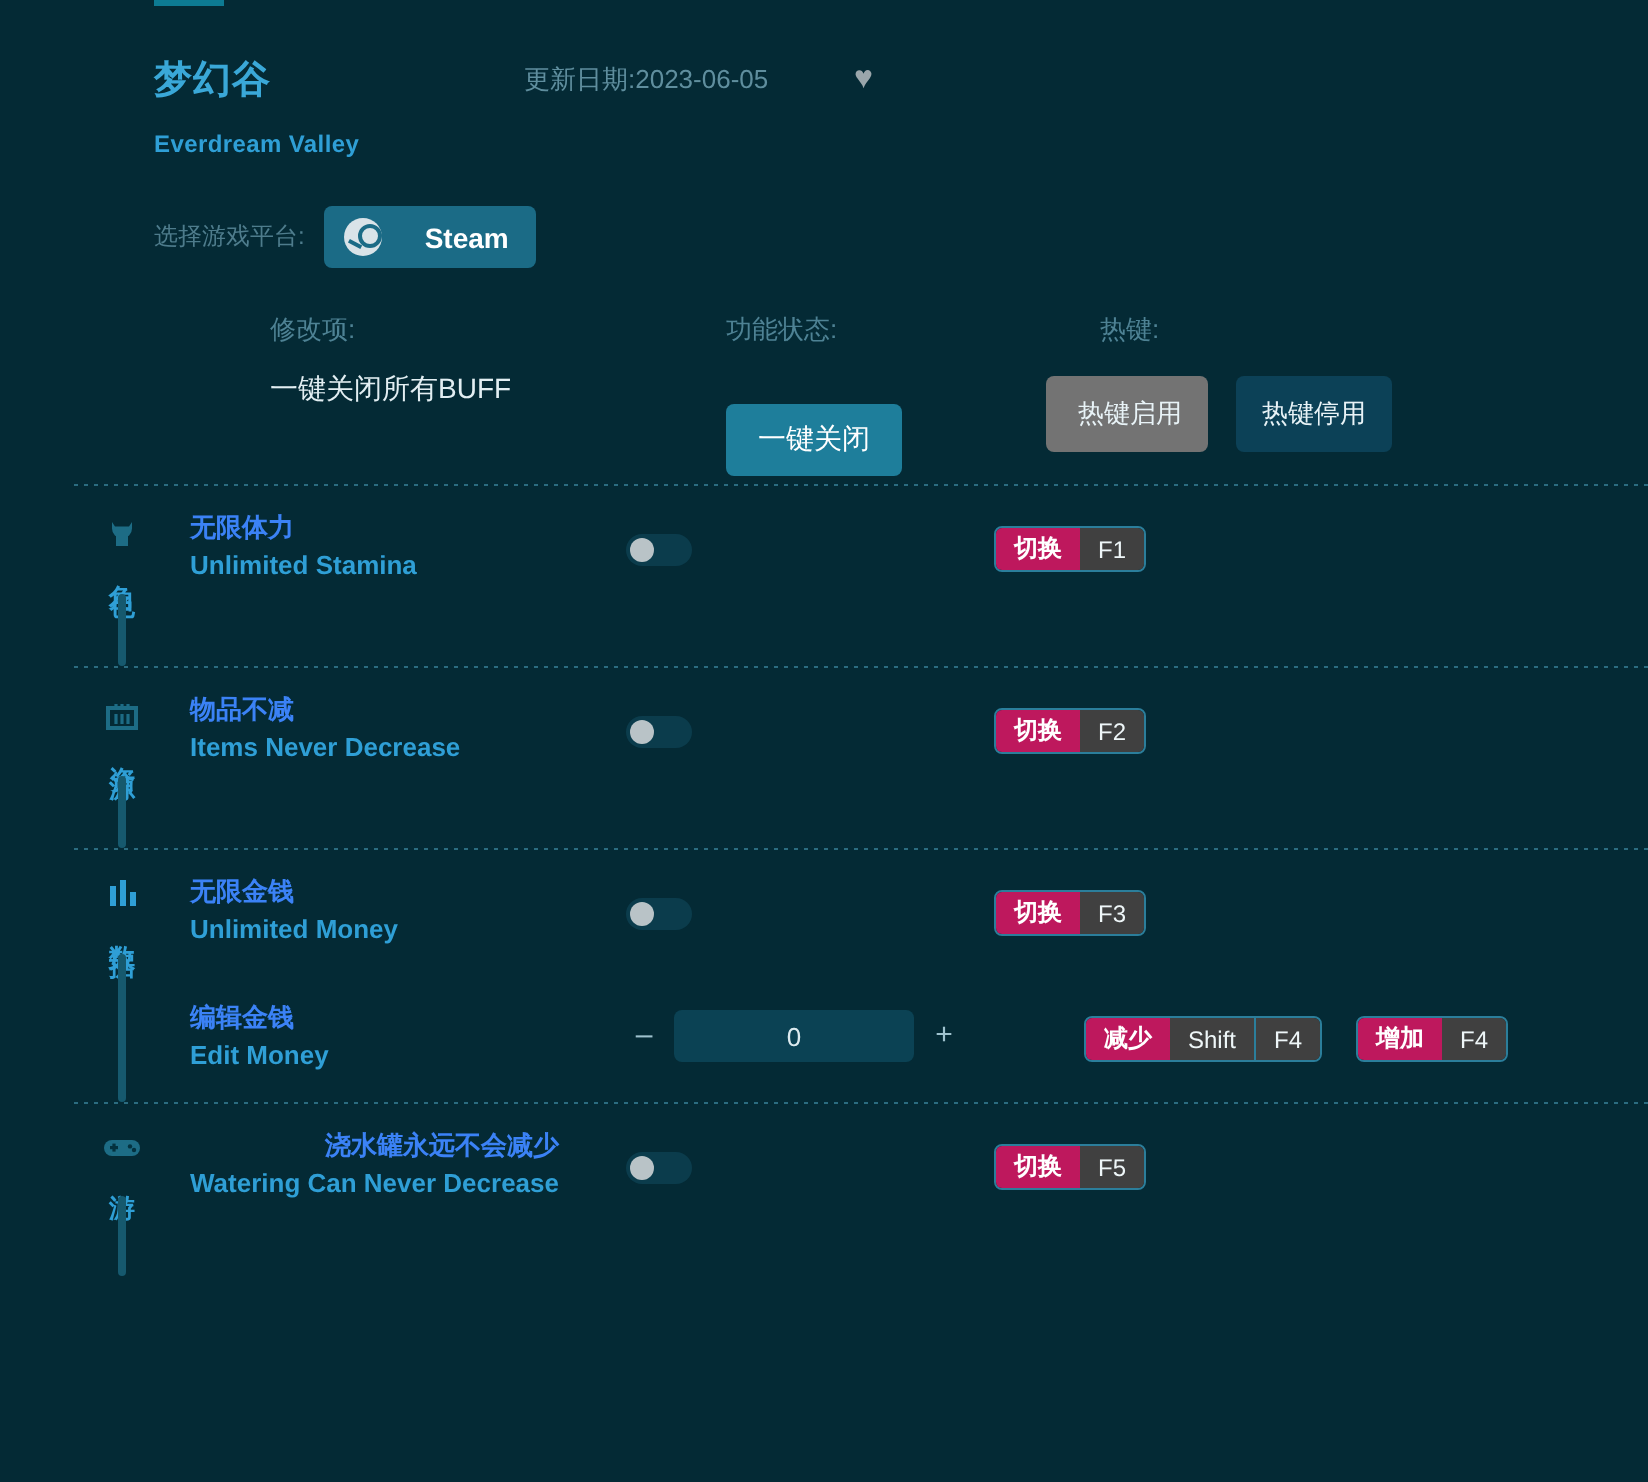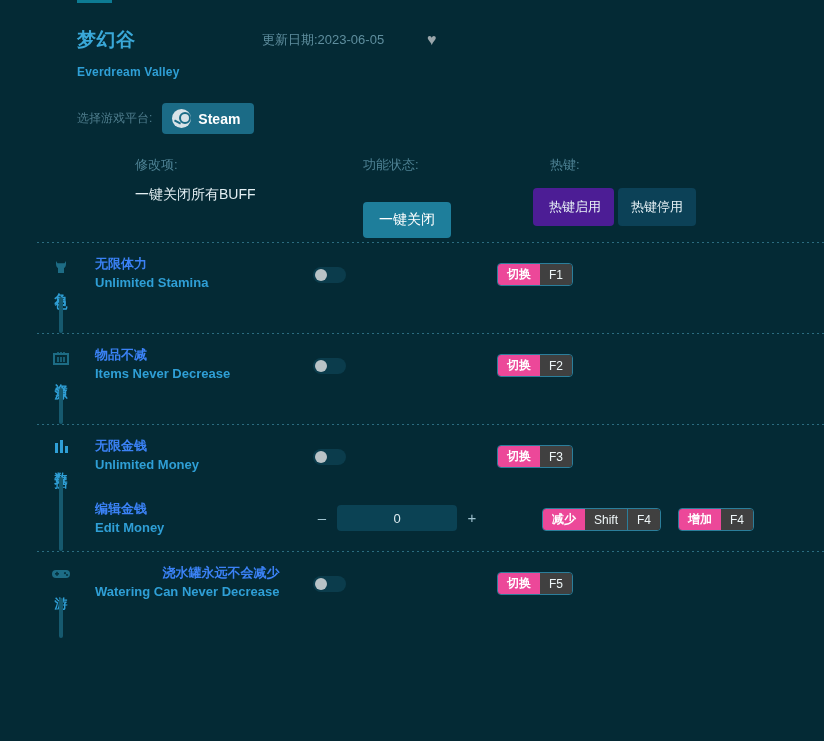--- a/index.html
+++ b/index.html
@@ -47,21 +47,21 @@
     letter-spacing: .2px;
   }
 
   
   .platform-row {
     display: flex; align-items: center;
     margin-top: 24px; padding-left: 0;
   }
   .platform-label { font-size: 12px; color: #4e7c8c; margin-right: 10px; }
   .steam-btn {
-    display: inline-flex; align-items: center; gap: 7px;
+    display: inline-flex; align-items: center; gap: 21px;
     background: #1b6b86;
     border-radius: 4px;
     padding: 6px 14px 6px 10px;
     cursor: pointer;
     justify-content: space-between;
   }
   .steam-logo {
     width: 19px; height: 19px; border-radius: 50%;
     background: #d9e3e8;
     display: inline-flex; align-items: center; justify-content: center;
@@ -112,21 +112,21 @@
     font-family: "Liberation Sans", sans-serif;
   }
   .hk-btn {
     position: absolute; top: 2px;
     background: #0e4e63;
     color: #e8f3f7; font-size: 13px;
     border: none; border-radius: 4px;
     padding: 10px 13px; cursor: pointer;
     font-family: "Liberation Sans", sans-serif;
   }
-  .hk-btn.on { left: 456px; background: #4c1d95; padding-left: 16px; }
+  .hk-btn.on { left: 446px; background: #737373; padding-left: 16px; }
   .hk-btn.off { left: 541px; background: #0c4157; }
 
   
   .divider {
     height: 1px; width: 824px;
     background-image: linear-gradient(to right, #2b6c80 0 2px, transparent 2px 5px);
     background-size: 5px 1px;
     background-repeat: repeat-x;
   }
 
@@ -174,21 +174,21 @@
     position: absolute; top: 20px;
     display: inline-flex; align-items: stretch;
     border: 1px solid #2b7e9b; border-radius: 4px;
     overflow: hidden; cursor: pointer;
     height: 23px;
   }
   .chip .seg {
     display: inline-flex; align-items: center; justify-content: center;
     font-size: 12px; padding: 0 9px;
   }
-  .chip .seg.act { background: #ec4899; color: #ffffff; font-weight: bold; }
+  .chip .seg.act { background: #be185d; color: #ffffff; font-weight: bold; }
   .chip .seg.key { background: #404040; color: #eef6f8; }
   .chip .seg.key + .seg.key { border-left: 1px solid #2b7e9b; }
 
   .chip.toggle-chip { left: 412px; }
 
   
   .stepper {
     position: absolute; left: 228px; top: 17px;
     display: flex; align-items: center; gap: 6px;
   }

